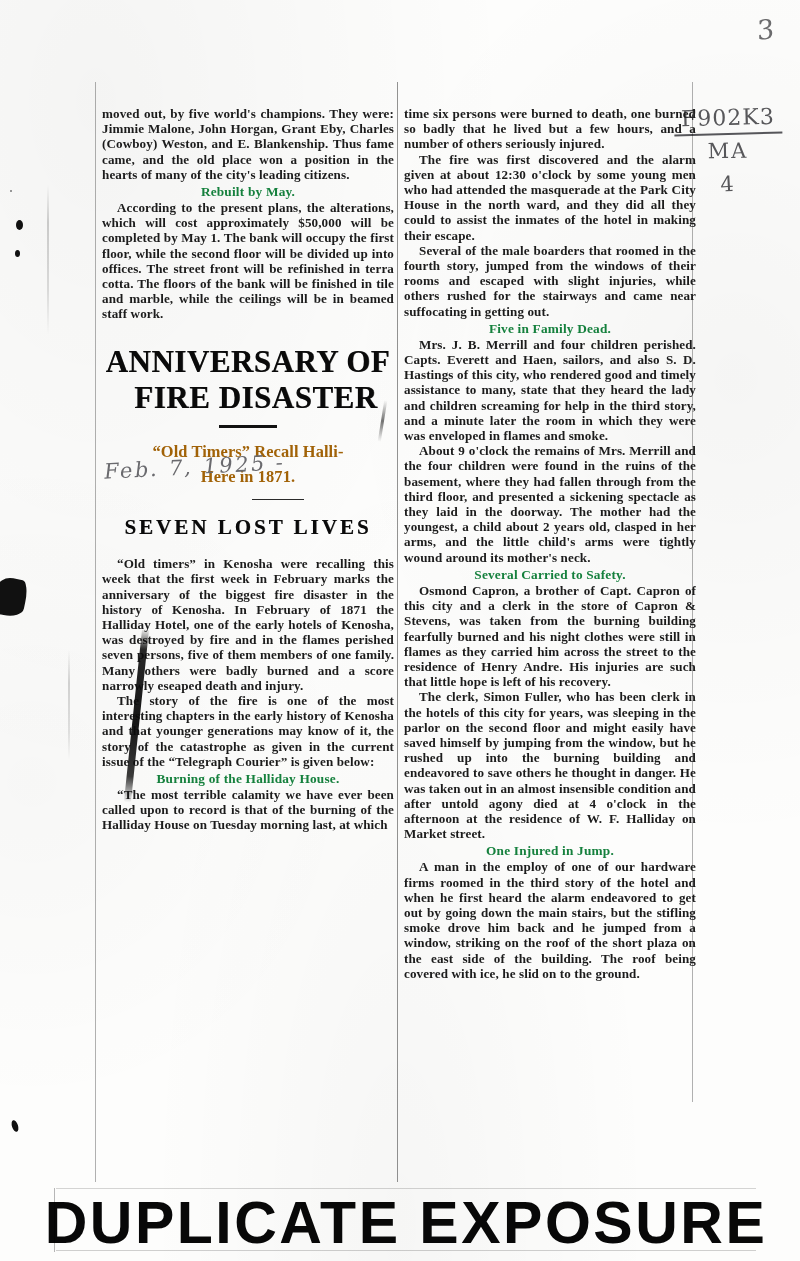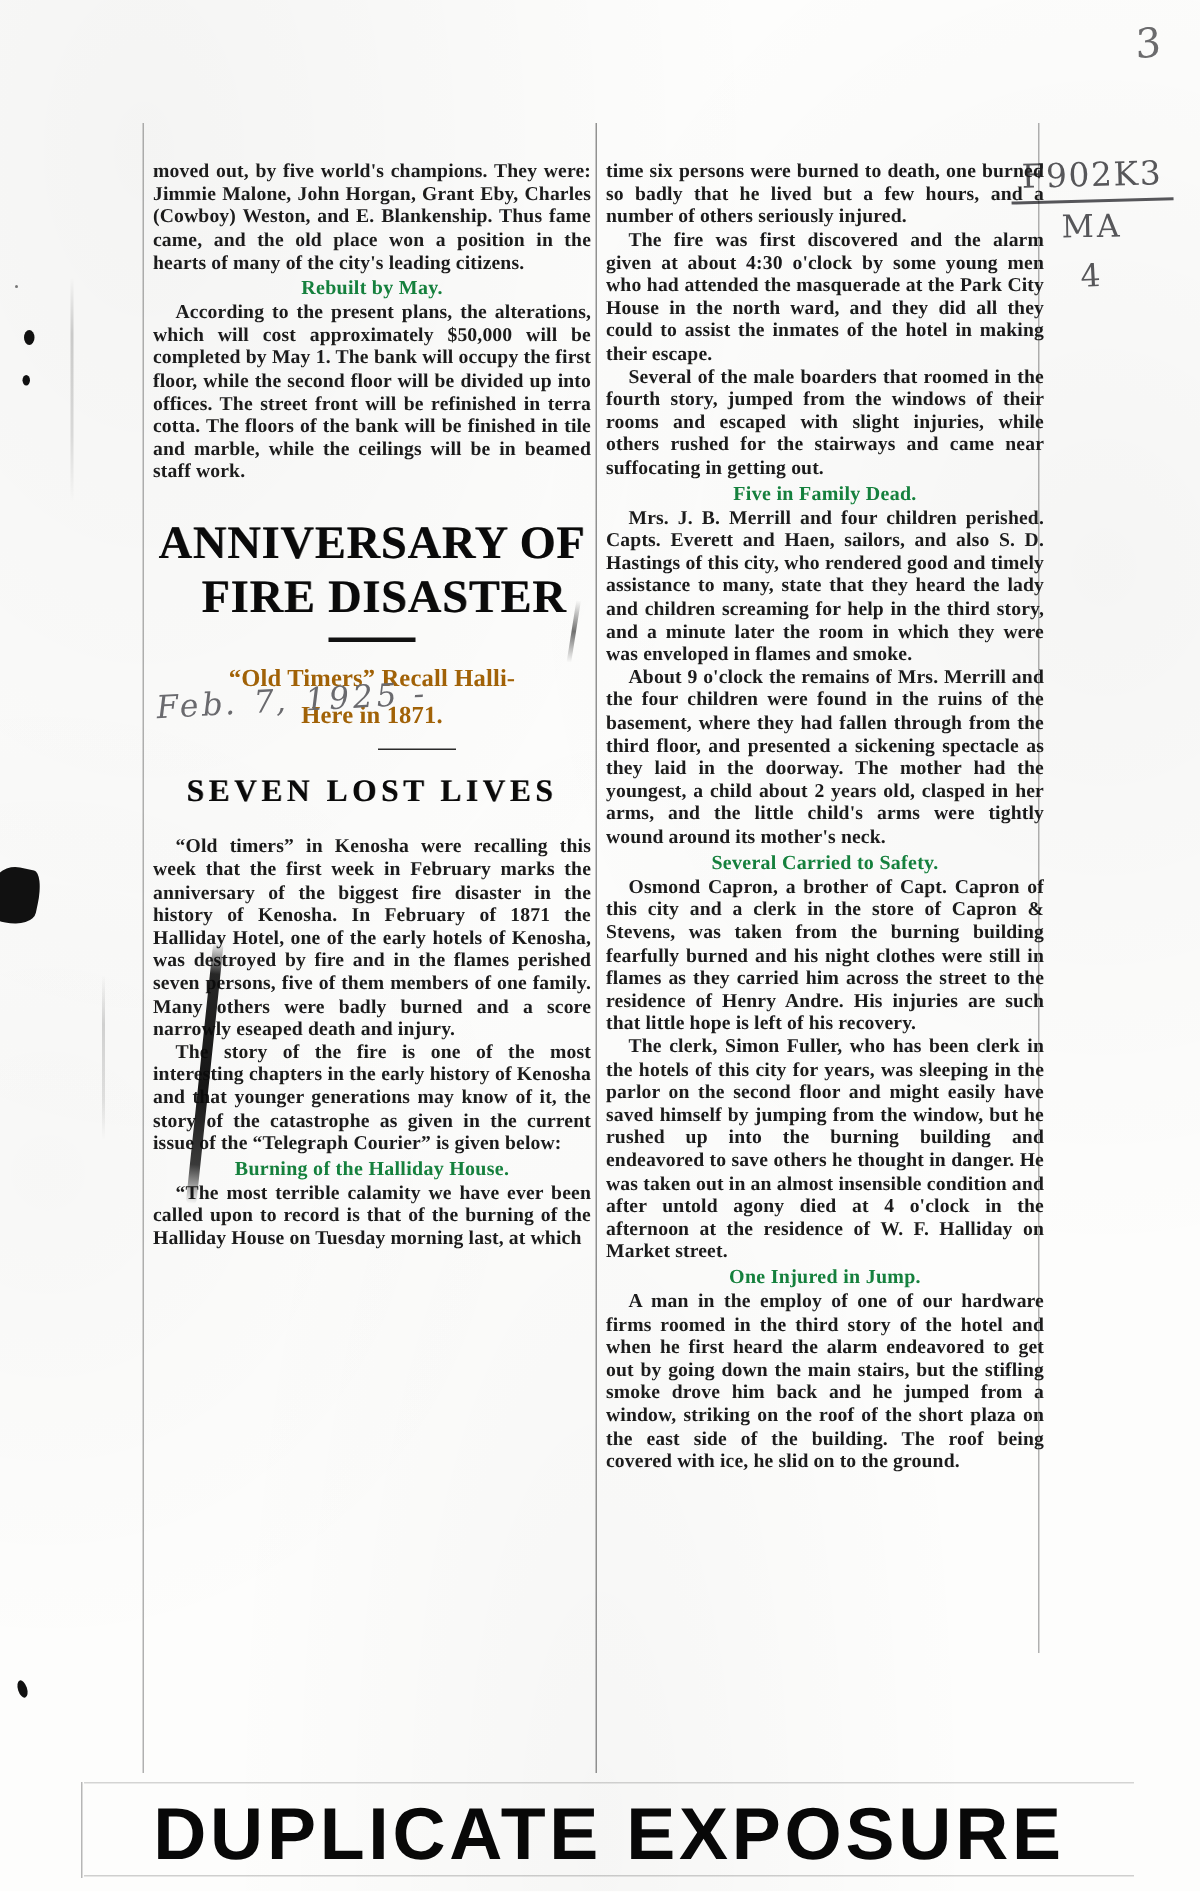--- a/index.html
+++ b/index.html
@@ -279,21 +279,21 @@
     top: 1192px;
     width: 700px;
     height: 62px;
     display: flex;
     align-items: center;
     justify-content: center;
   }
   #duplicate-banner-text {
     font-family: "Liberation Sans", sans-serif;
     font-weight: 700;
-    font-size: 49px;
+    font-size: 59px;
     letter-spacing: 2.5px;
     color: #080808;
     white-space: nowrap;
   }
   .banner-edge {
     position: absolute;
     background: rgba(0,0,0,0.28);
   }
   #banner-edge-top    { left: 0;  top: -4px;  width: 700px; height: 1px; background: rgba(0,0,0,0.16); }
   #banner-edge-bottom { left: 0;  top: 58px;  width: 700px; height: 1px; background: rgba(0,0,0,0.18); }
@@ -357,21 +357,21 @@
 
       <div class="subhead">Burning of the Halliday House.</div>
 
       <p class="news-p">“The most terrible calamity we have ever been called upon to record is that of the burning of the Halliday House on Tuesday morning last, at which</p>
     </div>
 
     <div class="column" id="column-right">
 
       <p class="news-p noindent">time six persons were burned to death, one burned so badly that he lived but a few hours, and a number of others seriously injured.</p>
 
-      <p class="news-p">The fire was first discovered and the alarm given at about 4:30 o'clock by some young men who had attended the masquerade at the Park City House in the north ward, and they did all they could to assist the inmates of the hotel in making their escape.</p>
+      <p class="news-p">The fire was first discovered and the alarm given at about 12:30 o'clock by some young men who had attended the masquerade at the Park City House in the north ward, and they did all they could to assist the inmates of the hotel in making their escape.</p>
 
       <p class="news-p">Several of the male boarders that roomed in the fourth story, jumped from the windows of their rooms and escaped with slight injuries, while others rushed for the stairways and came near suffocating in getting out.</p>
 
       <div class="subhead">Five in Family Dead.</div>
 
       <p class="news-p">Mrs. J. B. Merrill and four children perished.  Capts. Everett and Haen, sailors, and also S. D. Hastings of this city, who rendered good and timely assistance to many, state that they heard the lady and children screaming for help in the third story, and a minute later the room in which they were was enveloped in flames and smoke.</p>
 
       <p class="news-p">About 9 o'clock the remains of Mrs. Merrill and the four children were found in the ruins of the basement, where they had fallen through from the third floor, and presented a sickening spectacle as they laid in the doorway.  The mother had the youngest, a child about 2 years old, clasped in her arms, and the little child's arms were tightly wound around its mother's neck.</p>
 
       <div class="subhead">Several Carried to Safety.</div>

